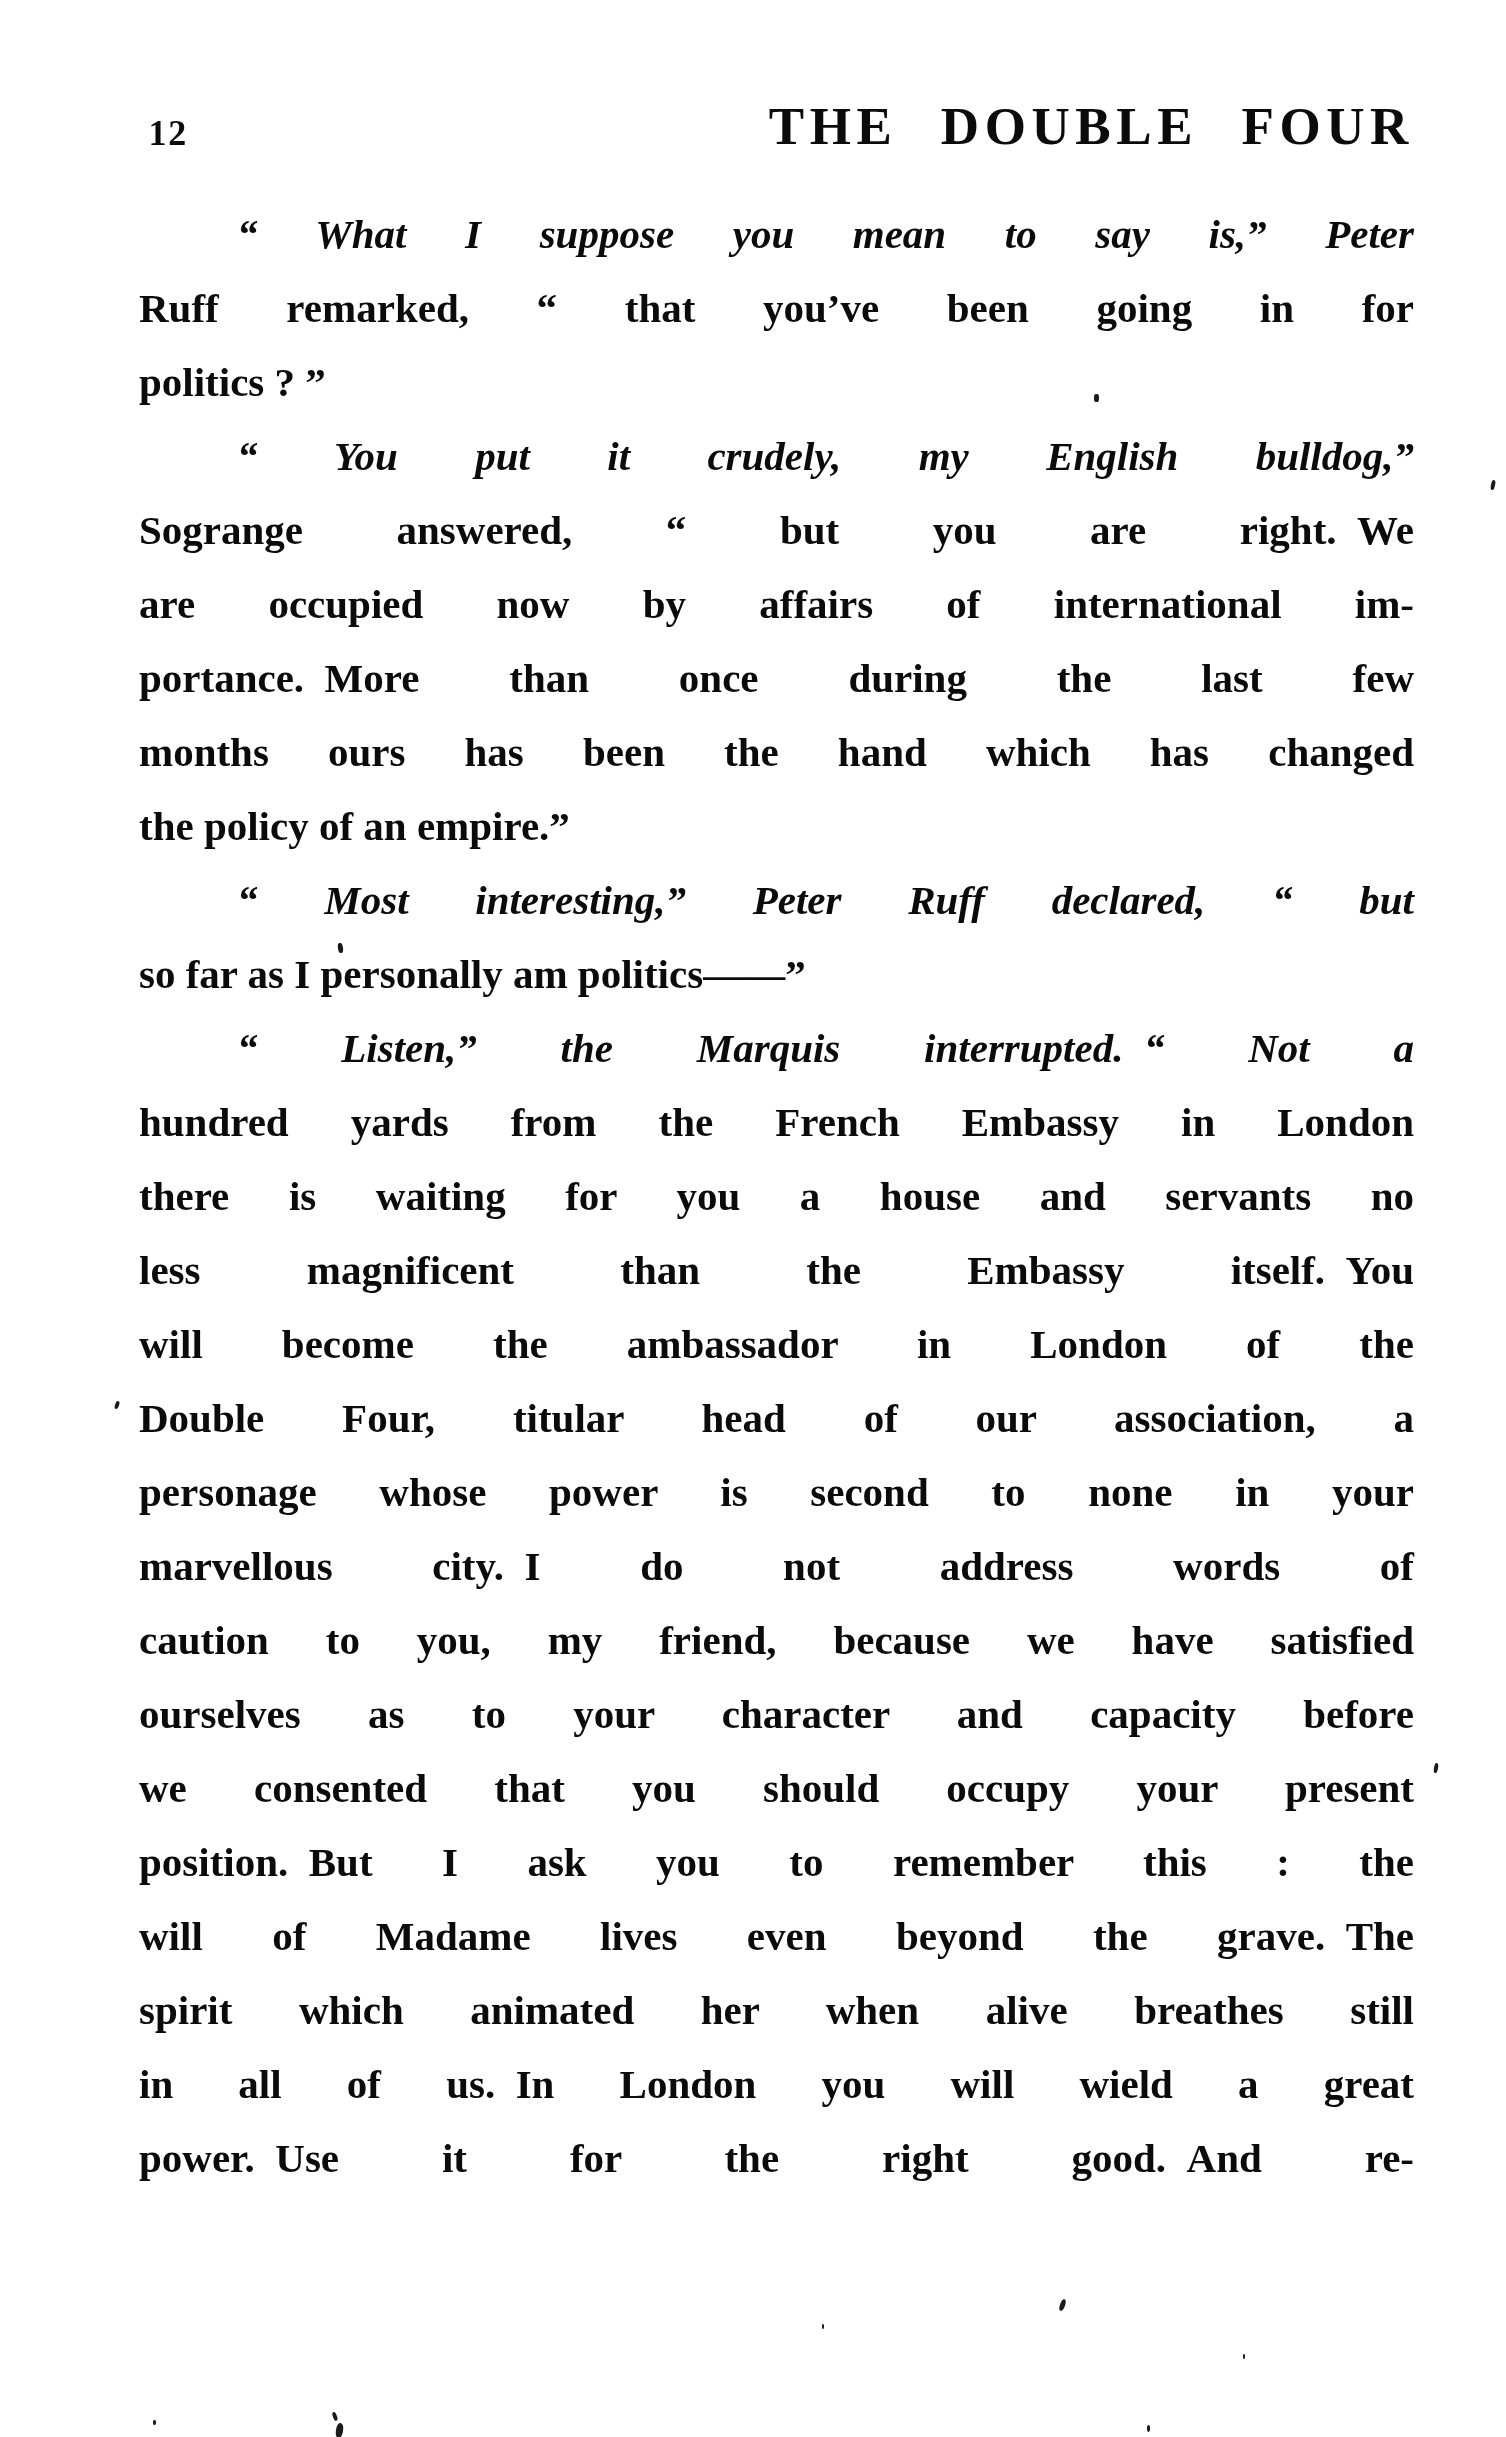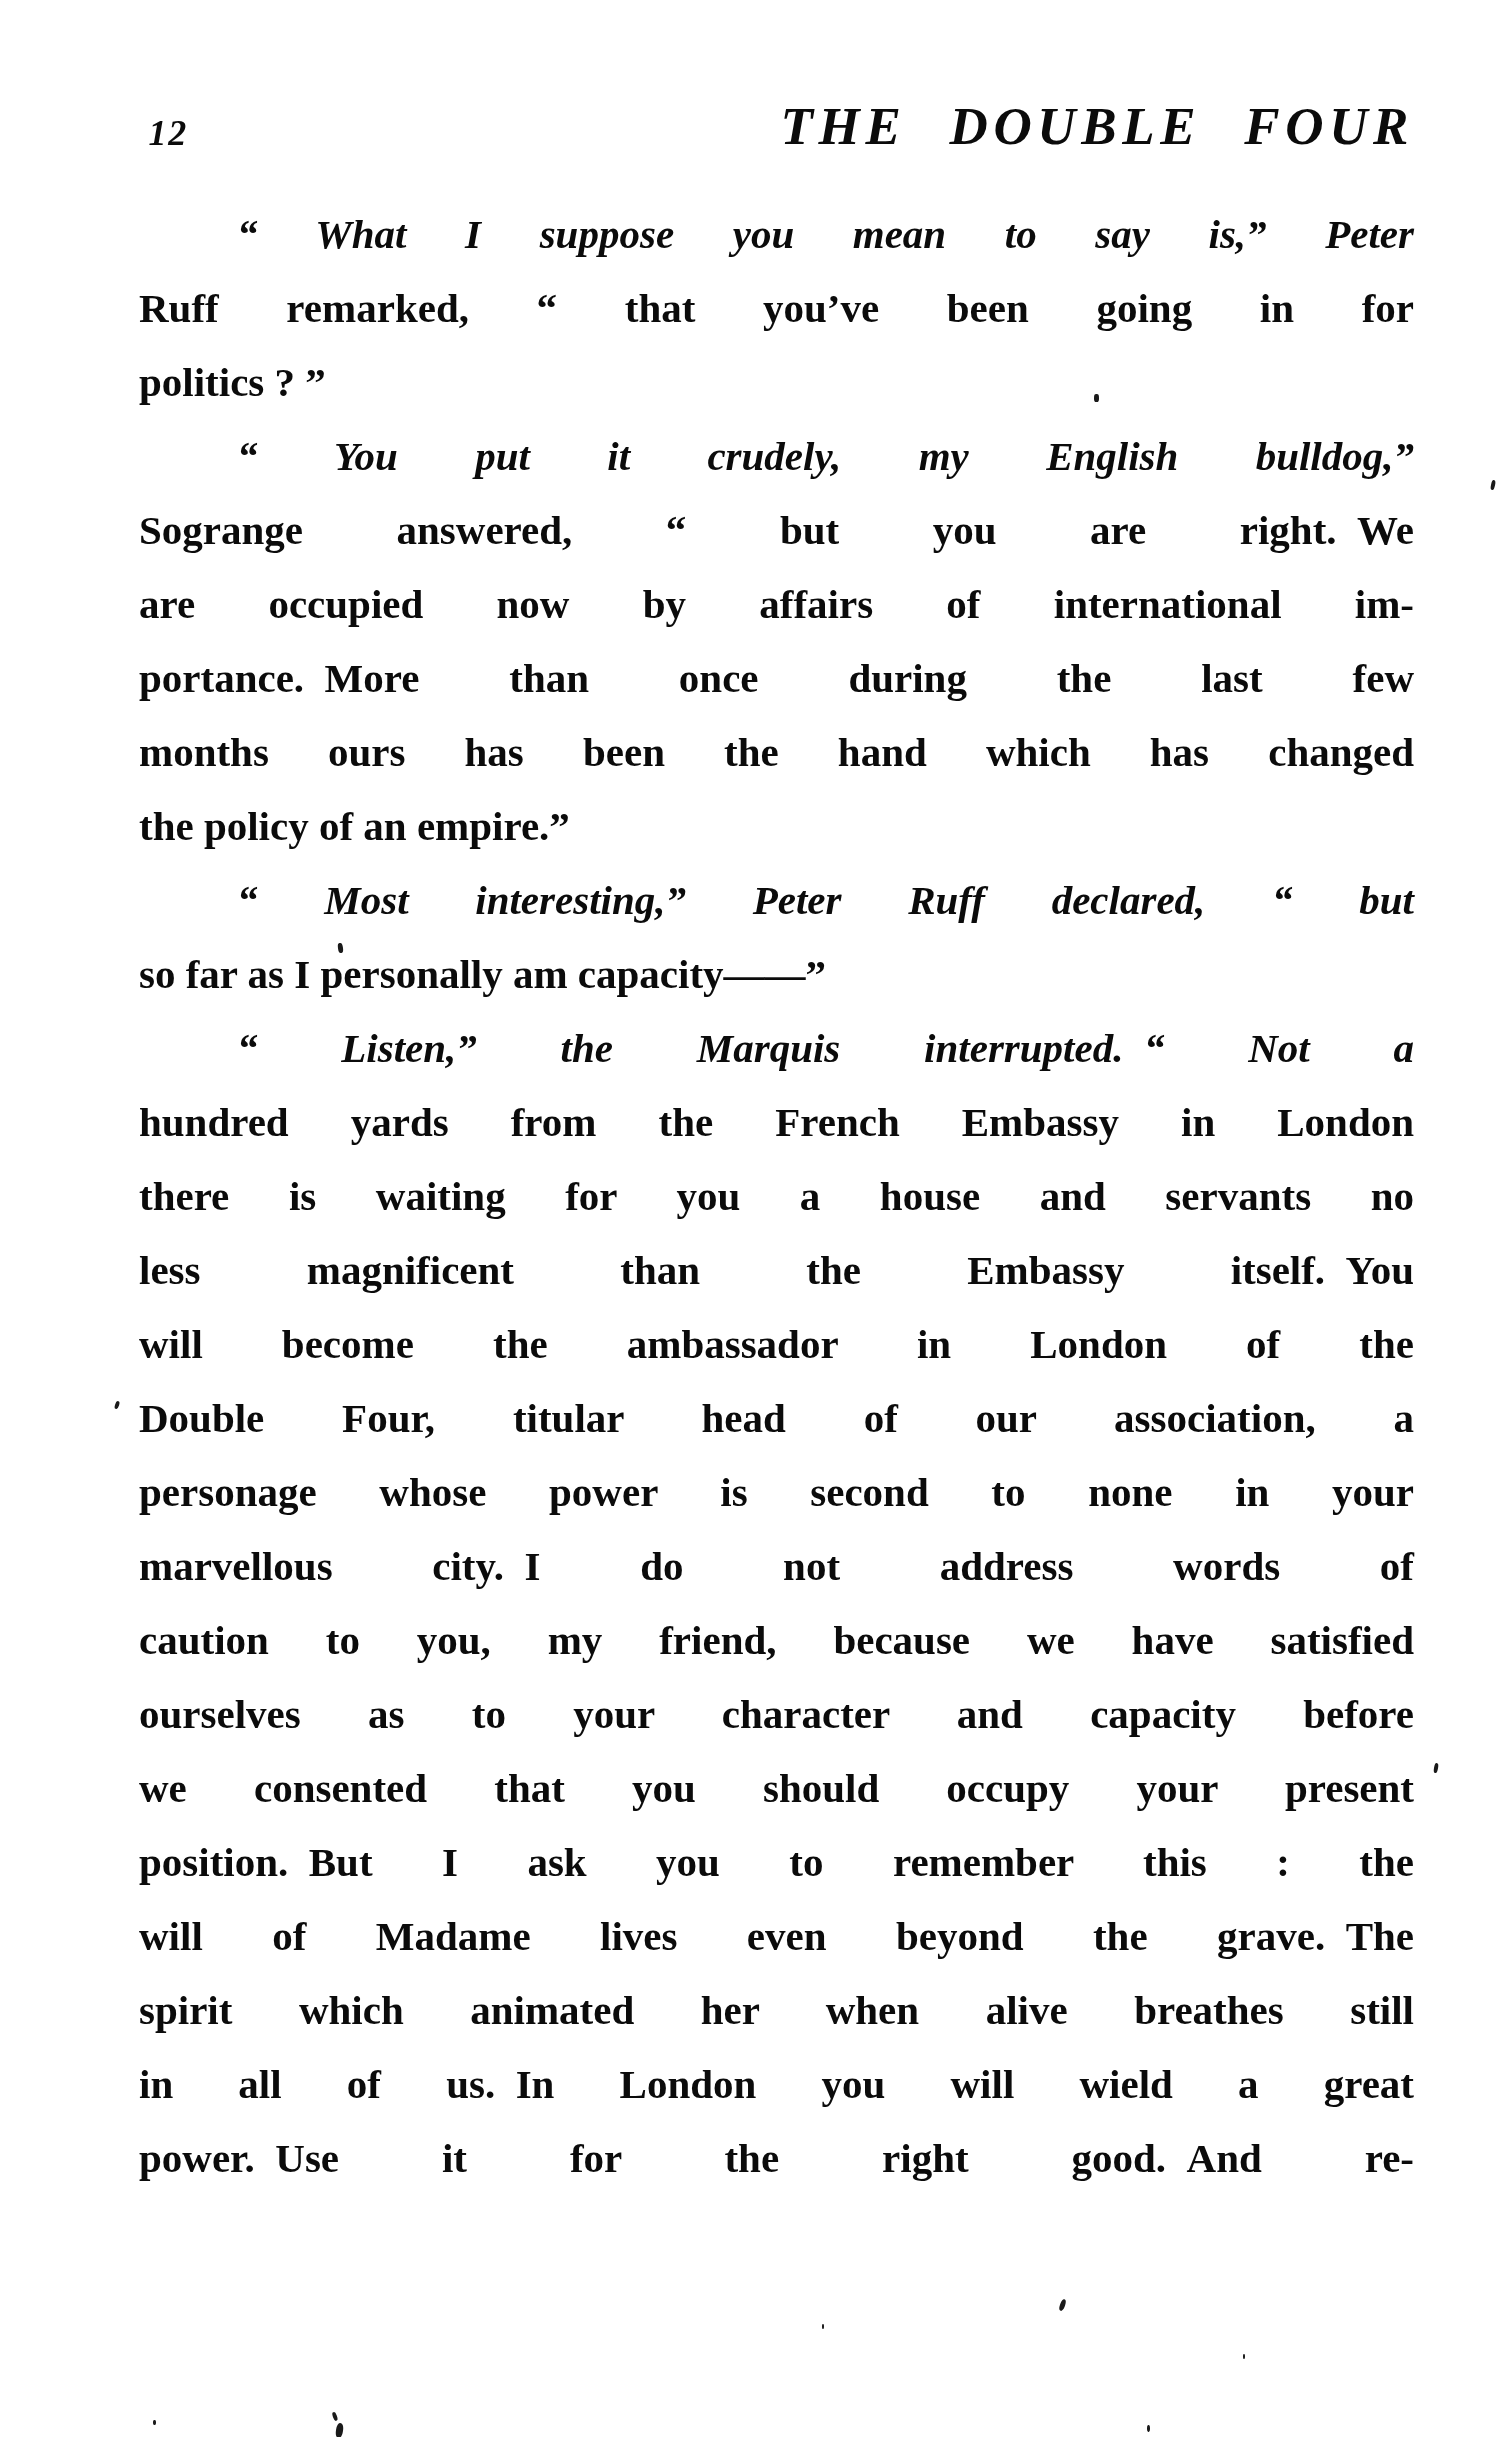--- a/index.html
+++ b/index.html
@@ -16,21 +16,20 @@
     font-family: "Liberation Serif", "DejaVu Serif", serif;
     overflow: hidden;
     margin: 0 auto;
   }
   .page-header {
     position: absolute;
     top: 94px;
     left: 139px;
     width: 1275px;
     height: 60px;
-    font-style: italic;
   }
   .page-number {
     position: absolute;
     left: 9.4px;
     bottom: 0;
     font-size: 36px;
     font-weight: 700;
     letter-spacing: 1.9px;
     line-height: 41px;
   }
@@ -100,21 +99,21 @@
       <div class="line indent">“ What I suppose you mean to say is,” Peter</div>
       <div class="line">Ruff remarked, “ that you’ve been going in for</div>
       <div class="line para-end">politics ? ”</div>
       <div class="line indent">“ You put it crudely, my English bulldog,”</div>
       <div class="line">Sogrange answered, “ but you are right. We</div>
       <div class="line">are occupied now by affairs of international im-</div>
       <div class="line">portance. More than once during the last few</div>
       <div class="line">months ours has been the hand which has changed</div>
       <div class="line para-end">the policy of an empire.”</div>
       <div class="line indent">“ Most interesting,” Peter Ruff declared, “ but</div>
-      <div class="line para-end">so far as I personally am capacity——”</div>
+      <div class="line para-end">so far as I personally am politics——”</div>
       <div class="line indent">“ Listen,” the Marquis interrupted. “ Not a</div>
       <div class="line">hundred yards from the French Embassy in London</div>
       <div class="line">there is waiting for you a house and servants no</div>
       <div class="line">less magnificent than the Embassy itself. You</div>
       <div class="line">will become the ambassador in London of the</div>
       <div class="line">Double Four, titular head of our association, a</div>
       <div class="line">personage whose power is second to none in your</div>
       <div class="line">marvellous city. I do not address words of</div>
       <div class="line">caution to you, my friend, because we have satisfied</div>
       <div class="line">ourselves as to your character and capacity before</div>

